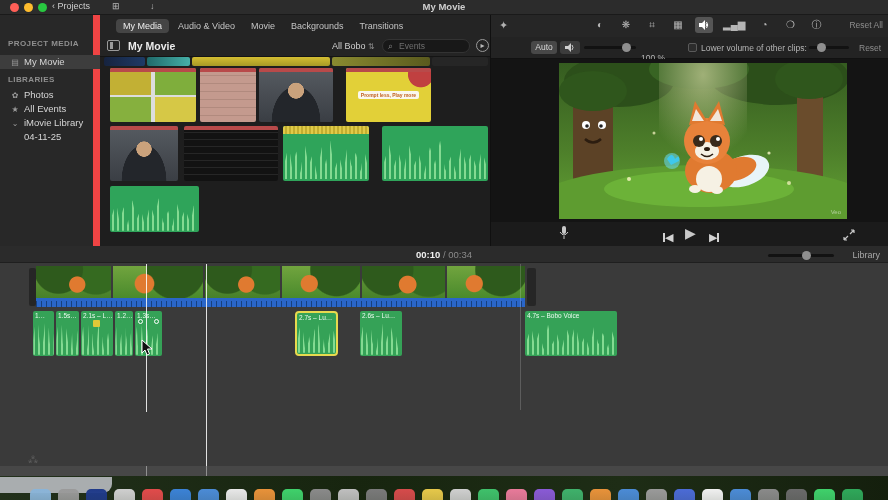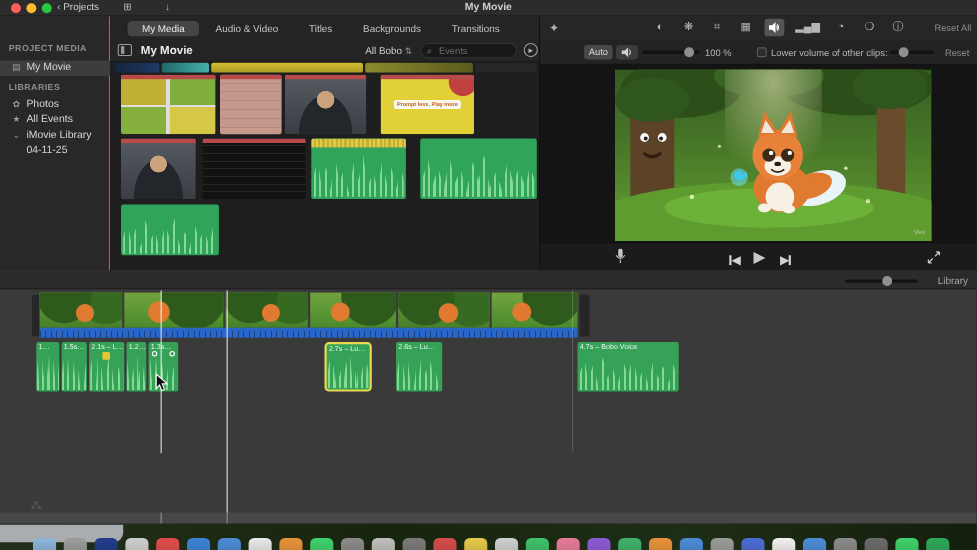--- a/index.html
+++ b/index.html
@@ -8,29 +8,29 @@
   .abs{position:absolute;}
 
   
   .titlebar{position:absolute;left:0;top:0;width:888px;height:15px;background:#2c2c2c;border-bottom:1px solid #1a1a1a;}
   .light{position:absolute;top:3px;width:9px;height:9px;border-radius:50%;}
   .back-btn{position:absolute;left:52px;top:1px;font-size:9px;color:#cfcfcf;}
   .tb-icon{position:absolute;top:1px;font-size:9px;color:#b8b8b8;}
   .win-title{position:absolute;left:0;top:1px;width:100%;text-align:center;font-size:9.5px;color:#cfcfcf;font-weight:bold;}
 
   
-  .sidebar{position:absolute;left:0;top:15px;width:100px;height:231px;background:#282828;border-right:1px solid #ef4444;}
+  .sidebar{position:absolute;left:0;top:15px;width:100px;height:231px;background:#282828;border-right:7px solid #ef4444;}
   .side-hdr{position:absolute;left:8px;font-size:8px;color:#8f8f8f;font-weight:bold;letter-spacing:.4px;}
   .side-row{position:absolute;left:0;width:100px;height:14px;font-size:9.5px;color:#d6d6d6;line-height:14px;}
   .side-row .ic{display:inline-block;width:12px;margin-left:9px;margin-right:3px;color:#9a9a9a;font-size:8px;text-align:center;}
   .side-row.sel{background:#3d3d3d;}
 
   
   .tab-bar{position:absolute;left:100px;top:15px;width:390px;height:21px;background:#242424;display:flex;align-items:center;padding-left:16px;gap:2px;}
-  .tab{font-size:9px;color:#c4c4c4;padding:2px 13px;border-radius:4px;white-space:nowrap;}
+  .tab{font-size:9px;color:#c4c4c4;padding:2px 7px;border-radius:4px;white-space:nowrap;}
   .tab.active{background:#454545;color:#ededed;}
 
   
   .browser{position:absolute;left:100px;top:36px;width:390px;height:210px;background:#1e1e1e;}
   .brw-hdr{position:absolute;left:0;top:0;width:390px;height:21px;background:#242424;border-bottom:1px solid #141414;}
   .toggle-ic{position:absolute;left:7px;top:4px;width:13px;height:11px;border:1px solid #9a9a9a;border-radius:2px;}
   .toggle-ic::before{content:"";position:absolute;left:2px;top:1px;bottom:1px;width:3px;background:#9a9a9a;}
   .brw-title{position:absolute;left:28px;top:4px;font-size:10.5px;font-weight:bold;color:#ececec;}
   .clips-filter{position:absolute;left:232px;top:5px;font-size:9px;color:#d0d0d0;}
   .clips-filter .ar{color:#8f8f8f;font-size:8px;}
@@ -160,21 +160,21 @@
       <span class="ic">⌄</span><span>iMovie Library</span>
     </div>
     <div class="side-row" style="top:115px;padding-left:24px">
       <span>04-11-25</span>
     </div>
   </div>
 
   <div class="tab-bar">
       <div class="tab active">My Media</div>
       <div class="tab">Audio &amp; Video</div>
-      <div class="tab">Titles</div>
+      <div class="tab">Movie</div>
       <div class="tab">Backgrounds</div>
       <div class="tab">Transitions</div>
     </div>
 
   <div class="browser">
     <div class="brw-hdr">
       <div class="toggle-ic"></div>
       <div class="brw-title">My Movie</div>
       <div class="clips-filter">
         <span>All Bobo</span> <span class="ar">⇅</span>
@@ -229,21 +229,21 @@
       <div class="pill" style="left:40px;width:26px">Auto</div>
       <div class="pill" style="left:69px;width:20px;background:#3c3c3c">
         <svg width="10" height="9" viewBox="0 0 10 9" style="margin-top:2px">
             <polygon points="0,3 3,3 6,0 6,9 3,6 0,6" fill="#cfcfcf"></polygon>
             <path d="M7 2 q2 2.5 0 5" stroke="#cfcfcf" fill="none" stroke-width="1"></path>
           </svg>
       </div>
       <div class="slider" style="left:93px;top:9px;width:52px">
         <div class="knob" style="left:38px"></div>
       </div>
-      <span class="abs" style="left:150px;top:6px">100 %</span>
+      <span class="abs" style="left:150px;top:16px">100 %</span>
       <div class="chk" style="left:197px"></div>
       <span class="abs" style="left:210px;top:6px">Lower volume of other clips:</span>
       <div class="slider" style="left:318px;top:9px;width:40px">
         <div class="knob" style="left:8px"></div>
       </div>
       <span class="abs" style="left:368px;top:6px;color:#8d8d8d">Reset</span>
     </div>
 
     <div class="preview-bg">
       <div class="viewer">
@@ -318,20 +318,24 @@
       <span class="tr-ic" style="left:352px;top:5px">
         <svg width="12" height="12" viewBox="0 0 12 12">
             <path d="M1 11 L5 7 M1 11 L1 8 M1 11 L4 11 M11 1 L7 5 M11 1 L8 1 M11 1 L11 4" stroke="#c8c8c8" stroke-width="1.2" fill="none"></path>
           </svg>
       </span>
     </div>
   </div>
 
   <div class="timeline">
     <div class="tl-hdr">
+      <div class="tl-time">
+        <span class="tl-cur">00:10</span>
+        <span class="tl-tot">/ 00:34</span>
+      </div>
       <div class="slider zoom-slider">
         <div class="knob" style="left:34px"></div>
       </div>
       <span class="tl-settings">Library</span>
     </div>
 
     <div class="clip-handle" style="left:29px;top:22px;width:7px;height:38px"></div>
     <div id="filmstrip">
         <div class="frame" style="left: 36px; width: 75px;"></div>
         <div class="frame alt" style="left: 113px; width: 90px;"></div>

